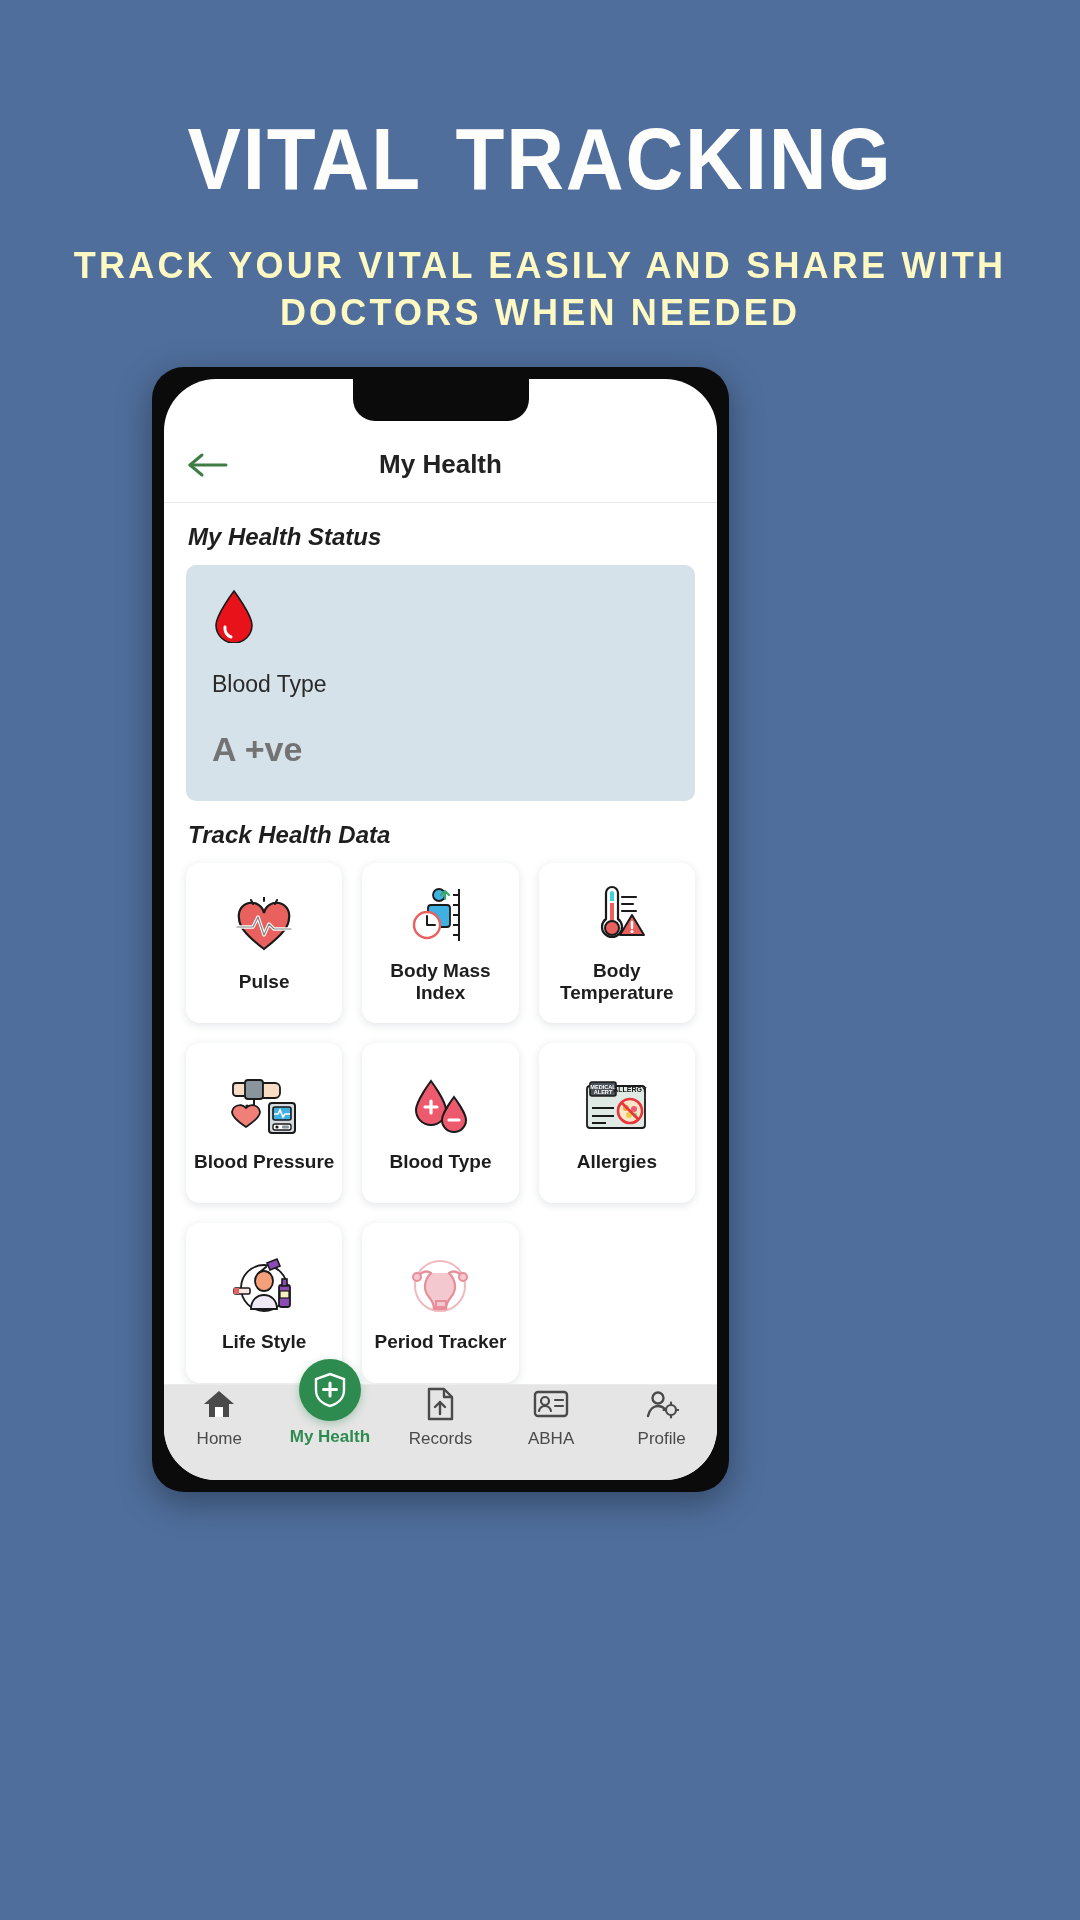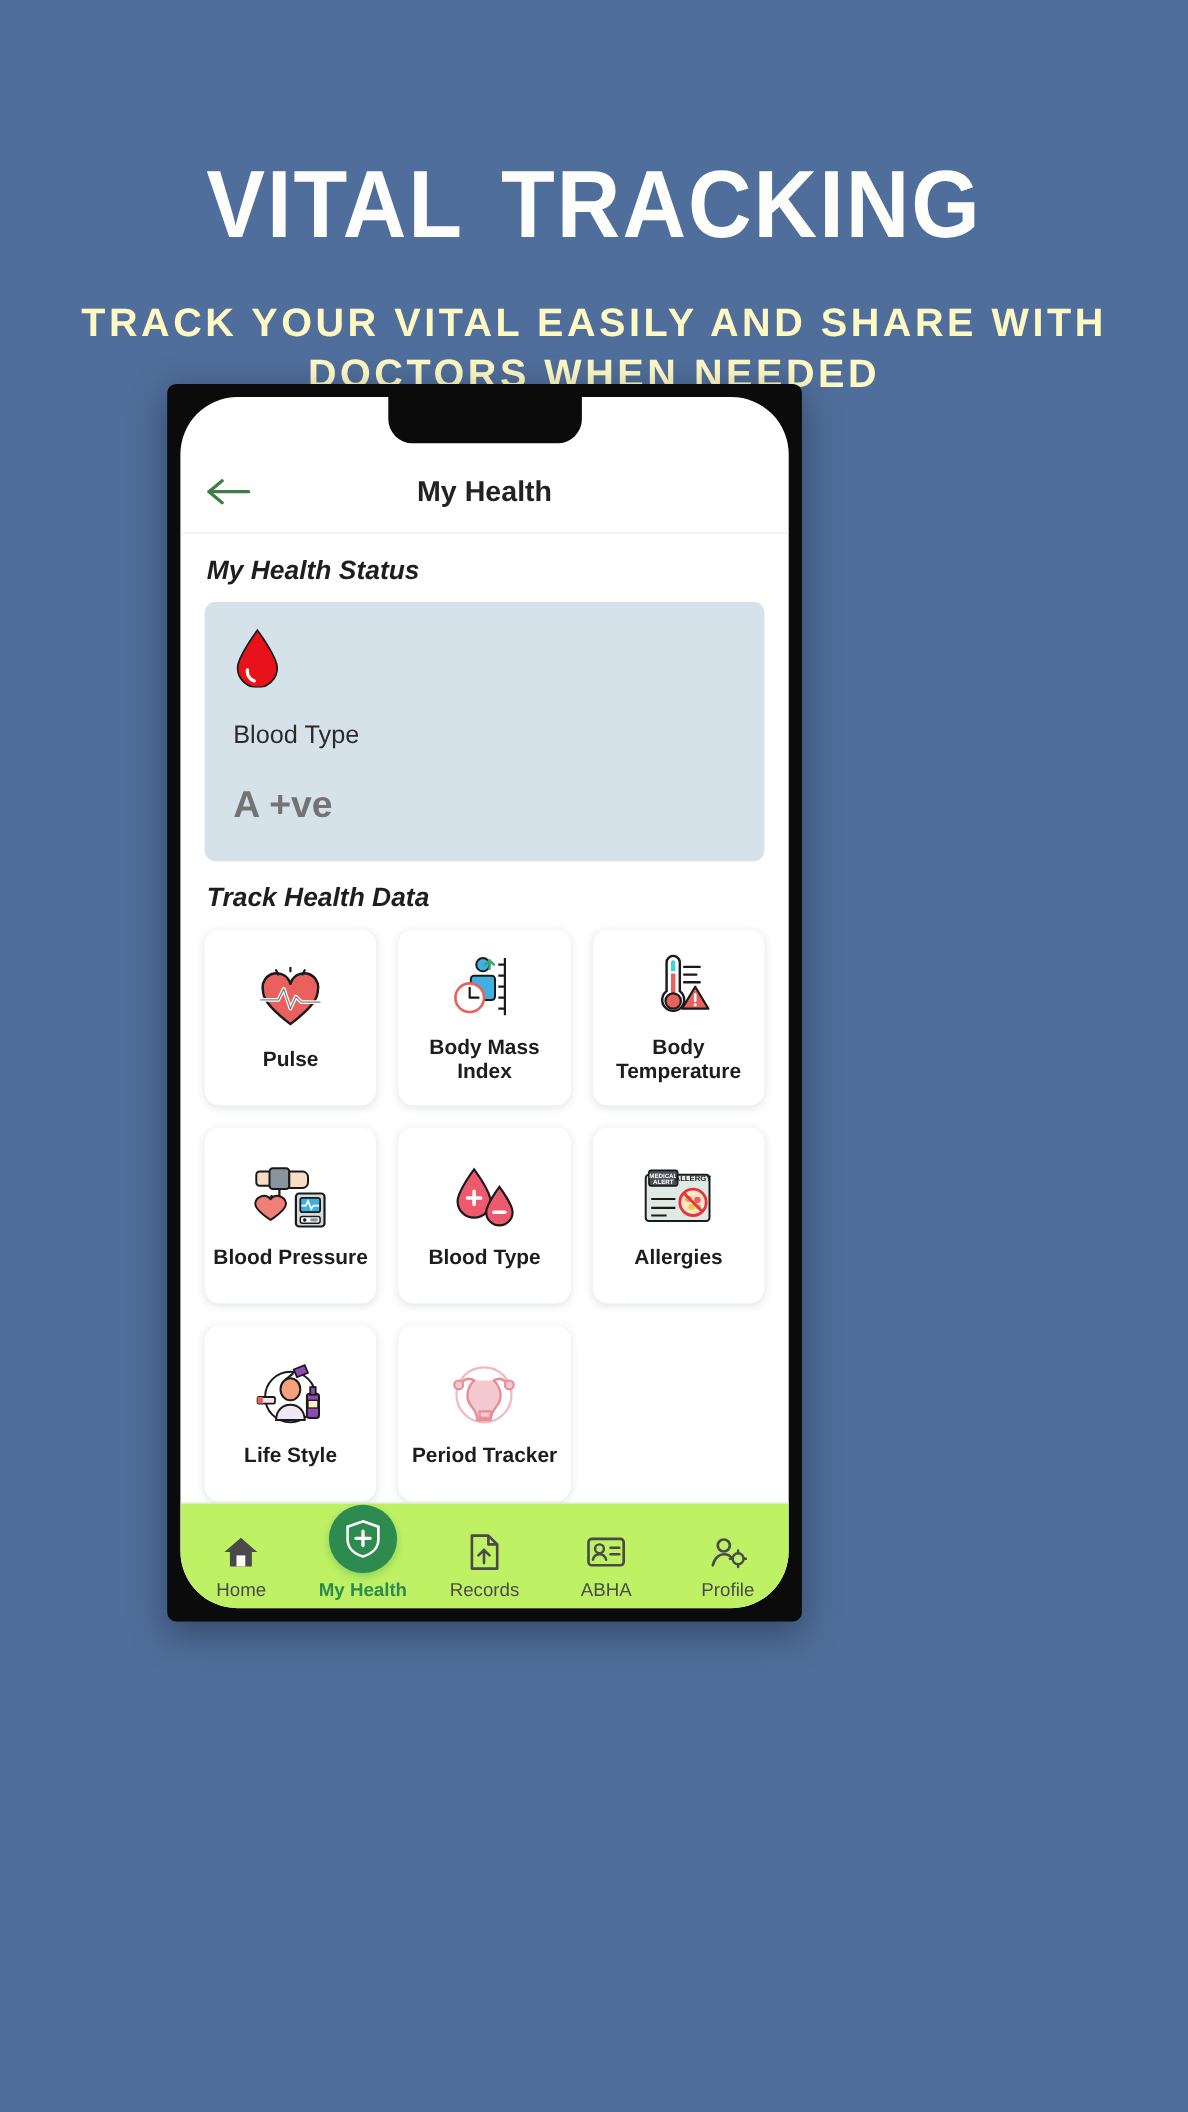--- a/index.html
+++ b/index.html
@@ -5,21 +5,21 @@
   * { margin:0; padding:0; box-sizing:border-box; }
   html,body { width:1080px; height:1920px; }
   body {
     background:#4f6e9b;
     font-family:"Liberation Sans", sans-serif;
     overflow:hidden;
     position:relative;
   }
 
   
-  .promo { text-align:center; padding-top:115px; }
+  .promo { text-align:center; padding-top:88px; }
   .promo-title {
     color:#fdfdfb;
     font-family:"Liberation Sans Narrow","Liberation Sans",sans-serif;
     font-weight:bold;
     font-size:124px;
     line-height:0.95;
     letter-spacing:2px;
     font-stretch:condensed;
     transform:scaleX(0.92);
     font-variant:small-caps;
@@ -32,25 +32,25 @@
     line-height:1.32;
     letter-spacing:3.2px;
     margin-top:36px;
     text-transform:uppercase;
   }
 
   
   .phone {
     position:absolute;
     left:152px;
-    top:349px;
+    top:367px;
     width:577px;
     height:1125px;
     background:#0b0b0b;
-    border-radius:8px;
+    border-radius:32px;
     padding:12px;
     box-shadow:0 10px 34px rgba(0,0,0,.35);
   }
   .screen {
     position:relative;
     width:100%;
     height:100%;
     background:#ffffff;
     border-radius:52px;
     overflow:hidden;
@@ -147,24 +147,24 @@
     color:#1d1d1d;
     text-align:center;
     line-height:1.18;
   }
 
   
   .bottom-nav {
     position:absolute;
     bottom:0; left:0; right:0;
     height:96px;
-    background:#bef264;
+    background:#e5e5e5;
     border-top:1px solid #ececec;
     display:flex;
-    align-items:flex-end;
+    align-items:flex-start;
     justify-content:space-around;
     padding-bottom:6px;
     z-index:5;
   }
   .nav-item {
     display:flex;
     flex-direction:column;
     align-items:center;
     justify-content:center;
     width:104px;

